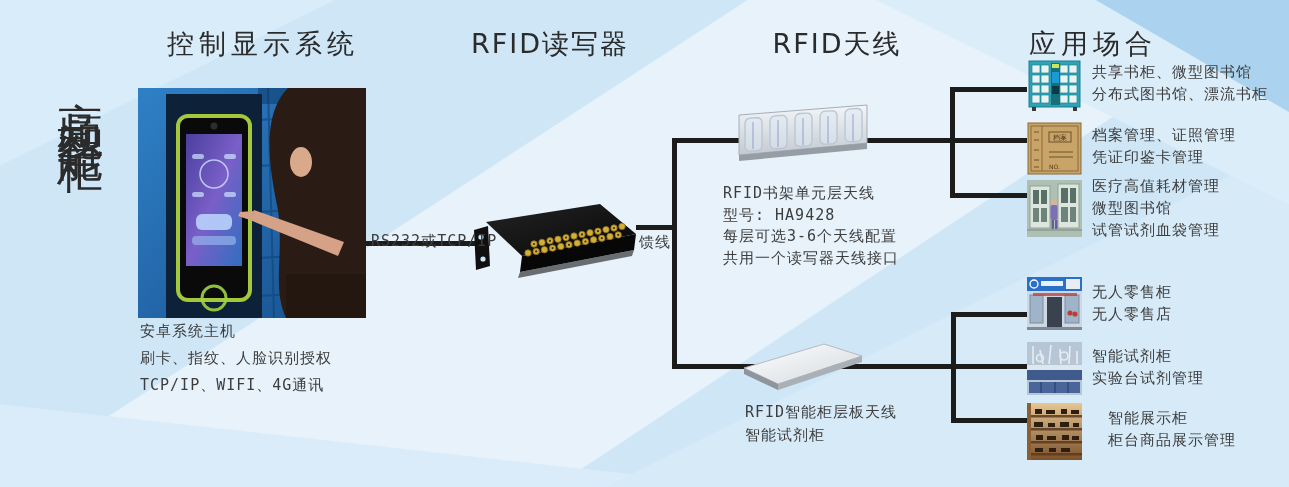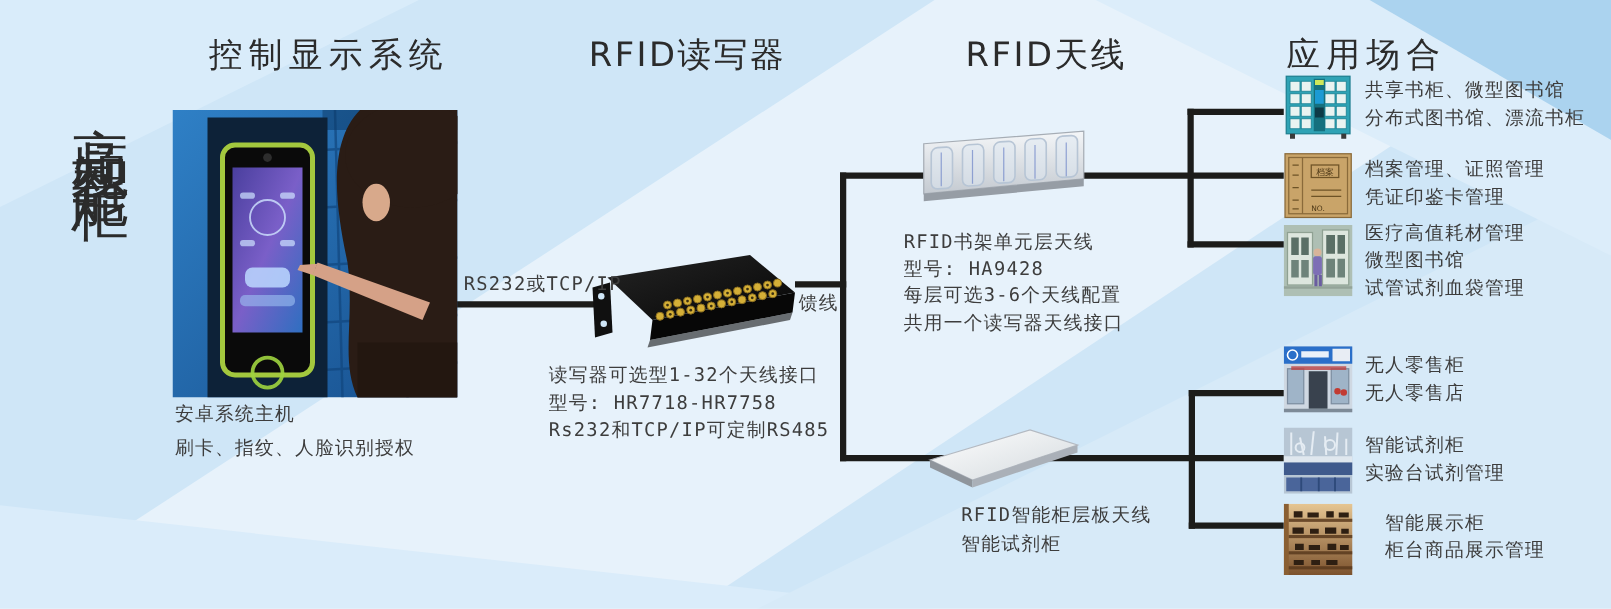--- a/index.html
+++ b/index.html
@@ -16,21 +16,21 @@
   .hdr{position:absolute;top:26px;font-size:27px;color:#2b2b2b;font-weight:400;
        letter-spacing:5px;text-align:center;white-space:nowrap;z-index:4;}
   .vtitle{position:absolute;left:50px;top:64px;writing-mode:vertical-rl;text-orientation:upright;
        font-size:46px;letter-spacing:12px;color:#2b2b2b;font-weight:400;z-index:4;}
 
   .cap{position:absolute;font-size:15px;color:#3d3d3d;letter-spacing:1px;white-space:nowrap;z-index:4;
        font-family:"DejaVu Sans Mono","Liberation Mono","DejaVu Sans",monospace;}
   .cap div{height:22px;line-height:22px;}
   .cap.lh27 div{height:27px;line-height:27px;}
   .cap.lh215 div{height:21.5px;line-height:21.5px;}
-  .cap.lh23 div{height:23px;line-height:23px;margin-left:24px;}
+  .cap.lh23 div{height:23px;line-height:23px;}
 
   .lbl{position:absolute;font-size:15px;color:#3d3d3d;letter-spacing:1px;white-space:nowrap;z-index:4;
        font-family:"DejaVu Sans Mono","Liberation Mono","DejaVu Sans",monospace;}
 
   .ln{position:absolute;background:#1c1c1a;z-index:1;}
 
   .imgbox{position:absolute;z-index:2;}
   .thumb{position:absolute;left:1027px;width:76px;z-index:2;}
   .applines{position:absolute;left:1092px;z-index:4;}
 </style>
@@ -58,21 +58,21 @@
   <div class="ln" style="left:672px;top:138px;width:5px;height:231px;"></div>
   <div class="ln" style="left:672px;top:138px;width:355px;height:5px;"></div>
   <div class="ln" style="left:672px;top:364px;width:355px;height:5px;"></div>
   <div class="ln" style="left:950px;top:87px;width:5px;height:111px;"></div>
   <div class="ln" style="left:950px;top:87px;width:77px;height:5px;"></div>
   <div class="ln" style="left:950px;top:193px;width:77px;height:5px;"></div>
   <div class="ln" style="left:951px;top:312px;width:5px;height:111px;"></div>
   <div class="ln" style="left:951px;top:312px;width:76px;height:5px;"></div>
   <div class="ln" style="left:951px;top:418px;width:76px;height:5px;"></div>
 
-  <div class="lbl" style="left:371px;top:218px;">RS232或TCP/IP</div>
+  <div class="lbl" style="left:371px;top:232px;">RS232或TCP/IP</div>
   <div class="lbl" style="left:639px;top:233px;">馈线</div>
 
   <div class="imgbox" style="left:138px;top:88px;width:228px;height:230px;">
     <svg width="228" height="230" viewBox="0 0 228 230">
       <defs>
         <linearGradient id="lockerG" x1="0" y1="0" x2="1" y2="1">
           <stop offset="0" stop-color="#2f80c6"></stop>
             <stop offset="1" stop-color="#174f8d"></stop>
         </linearGradient>
         <linearGradient id="screenG" x1="0" y1="0" x2="1" y2="1">
@@ -110,20 +110,21 @@
       <ellipse cx="163" cy="74" rx="11" ry="15" fill="#d8a98b"></ellipse>
       <polygon points="200,168 112,132 116,122 206,154" fill="#d5a187"></polygon>
       <polygon points="112,132 100,128 102,124 116,123" fill="#d5a187"></polygon>
       <rect x="148" y="186" width="80" height="46" fill="#231710"></rect>
     </svg>
   </div>
 
   <div class="cap lh27" style="left:140px;top:318px;">
     <div>安卓系统主机</div>
     <div>刷卡、指纹、人脸识别授权</div>
+    <div>TCP/IP、WIFI、4G通讯</div>
   </div>
 
   <div class="imgbox" style="left:472px;top:200px;width:168px;height:88px;">
     <svg width="168" height="88" viewBox="0 0 168 88">
       <defs>
         <linearGradient id="rdT" x1="0" y1="0" x2="1" y2="1">
           <stop offset="0" stop-color="#242424"></stop>
             <stop offset="1" stop-color="#060606"></stop>
         </linearGradient>
       </defs>
@@ -169,25 +170,20 @@
         <circle cx="64.2" cy="51.4" r="1.1"></circle>
           <circle cx="80.6" cy="48.1" r="1.1"></circle>
           <circle cx="97" cy="44.8" r="1.1"></circle>
         <circle cx="113.4" cy="41.5" r="1.1"></circle>
           <circle cx="129.8" cy="38.2" r="1.1"></circle>
           <circle cx="146.2" cy="34.9" r="1.1"></circle>
       </g>
     </svg>
   </div>
 
-  <div class="cap" style="left:439px;top:289px;">
-    <div>读写器可选型1-32个天线接口</div>
-    <div>型号: HR7718-HR7758</div>
-    <div>Rs232和TCP/IP可定制RS485</div>
-  </div>
 
   <div class="imgbox" style="left:733px;top:103px;width:140px;height:62px;">
     <svg width="140" height="62" viewBox="0 0 140 62">
       <defs>
         <linearGradient id="silvG" x1="0" y1="0" x2="0" y2="1">
           <stop offset="0" stop-color="#f4f6f8"></stop>
             <stop offset="1" stop-color="#c4cad1"></stop>
         </linearGradient>
       </defs>
       <polygon points="6,12 134,2 134,40 6,52" fill="url(#silvG)" stroke="#a6adb5" stroke-width="1"></polygon>

